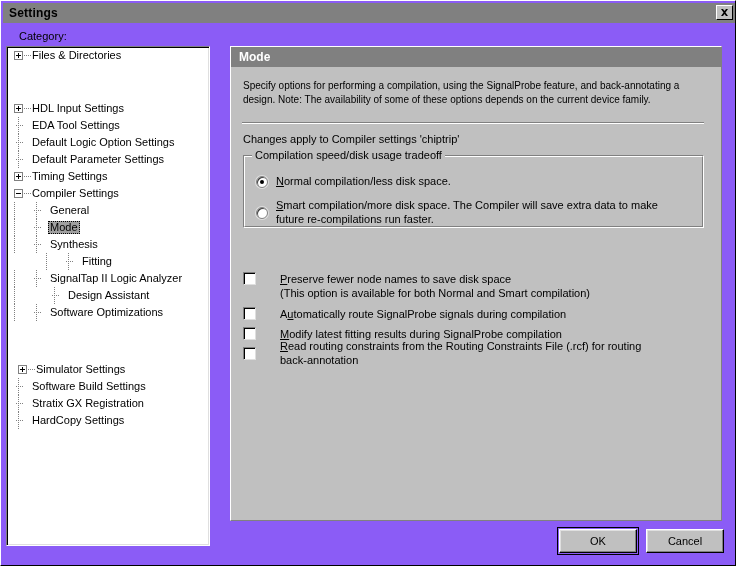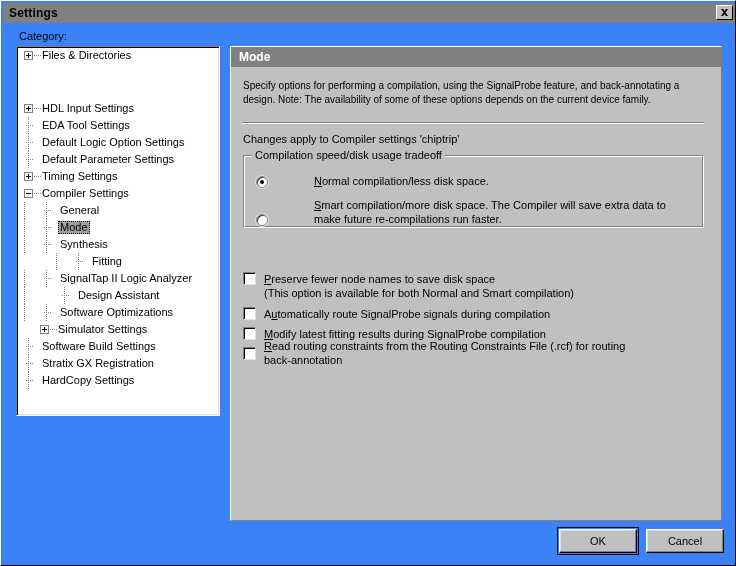--- a/index.html
+++ b/index.html
@@ -10,21 +10,21 @@
   body {
     font-family: "Liberation Sans", sans-serif;
     font-size: 11px;
     color: #000000;
   }
   #window {
     position: relative;
     width: 736px;
     height: 566px;
     box-sizing: border-box;
-    background: #3b82f6;
+    background: #8b5cf6;
     border-top: 1px solid #ffffff;
     border-left: 1px solid #ffffff;
     border-right: 1px solid #000000;
     border-bottom: 1px solid #000000;
     overflow: hidden;
   }
   
   #titlebar {
     position: absolute;
     left: 2px;
@@ -64,24 +64,24 @@
   #category-label {
     position: absolute;
     left: 18px;
     top: 29px;
     font-size: 11px;
   }
 
   
   #treeview {
     position: absolute;
-    left: 15px;
+    left: 5px;
     top: 45px;
     width: 204px;
-    height: 370px;
+    height: 500px;
     background: #ffffff;
     box-sizing: border-box;
     border-top: 1px solid #808080;
     border-left: 1px solid #808080;
     border-right: 1px solid #ffffff;
     border-bottom: 1px solid #ffffff;
     box-shadow: inset 1px 1px 0 #000000, inset -1px -1px 0 #dfdfdf;
     overflow: hidden;
   }
   .tree-row {
@@ -246,22 +246,21 @@
     position: absolute;
     left: 8px;
     top: -7px;
     background: #c0c0c0;
     padding: 0 3px;
     font-size: 11px;
   }
   .radio-row {
     position: absolute;
     display: flex;
-    align-items: flex-end;
-    gap: 38px;
+    align-items: center;
   }
   .radio {
     width: 12px;
     height: 12px;
     border-radius: 50%;
     background: #ffffff;
     box-sizing: border-box;
     border: 1px solid #808080;
     box-shadow: inset 1px 1px 0 #404040, 0 0 0 1px #dfdfdf;
     position: relative;
@@ -298,21 +297,21 @@
     box-sizing: border-box;
     border-top: 1px solid #808080;
     border-left: 1px solid #808080;
     border-right: 1px solid #dfdfdf;
     border-bottom: 1px solid #dfdfdf;
     box-shadow: inset 1px 1px 0 #000000, inset -1px -1px 0 #ffffff;
     flex: 0 0 13px;
     margin-top: 0px;
   }
   .check-label {
-    margin-left: 8px;
+    margin-left: 24px;
     font-size: 11px;
     line-height: 14px;
   }
 
   
   .dlg-button {
     position: absolute;
     width: 78px;
     height: 24px;
     background: #c0c0c0;
@@ -455,21 +454,21 @@
         <span class="tree-label">Design Assistant</span>
       </div>
       <div class="tree-row" style="padding-left: 22px;">
         <div class="rail-root"></div>
         <div class="glyph-slot">
           <div class="dots-v"></div>
           <div class="dots-h"></div>
         </div>
         <span class="tree-label">Software Optimizations</span>
       </div>
-      <div class="tree-row" style="padding-left: 20px;">
+      <div class="tree-row" style="padding-left: 8px; margin-top: 40px;">
         <div class="glyph-slot">
           <div class="expander plus"></div>
           <div class="dots-h" style="left: 13px;"></div>
         </div>
         <span class="tree-label">Simulator Settings</span>
       </div>
       <div class="tree-row" style="padding-left: 4px;">
         <div class="glyph-slot">
           <div class="dots-v"></div>
           <div class="dots-h"></div>

